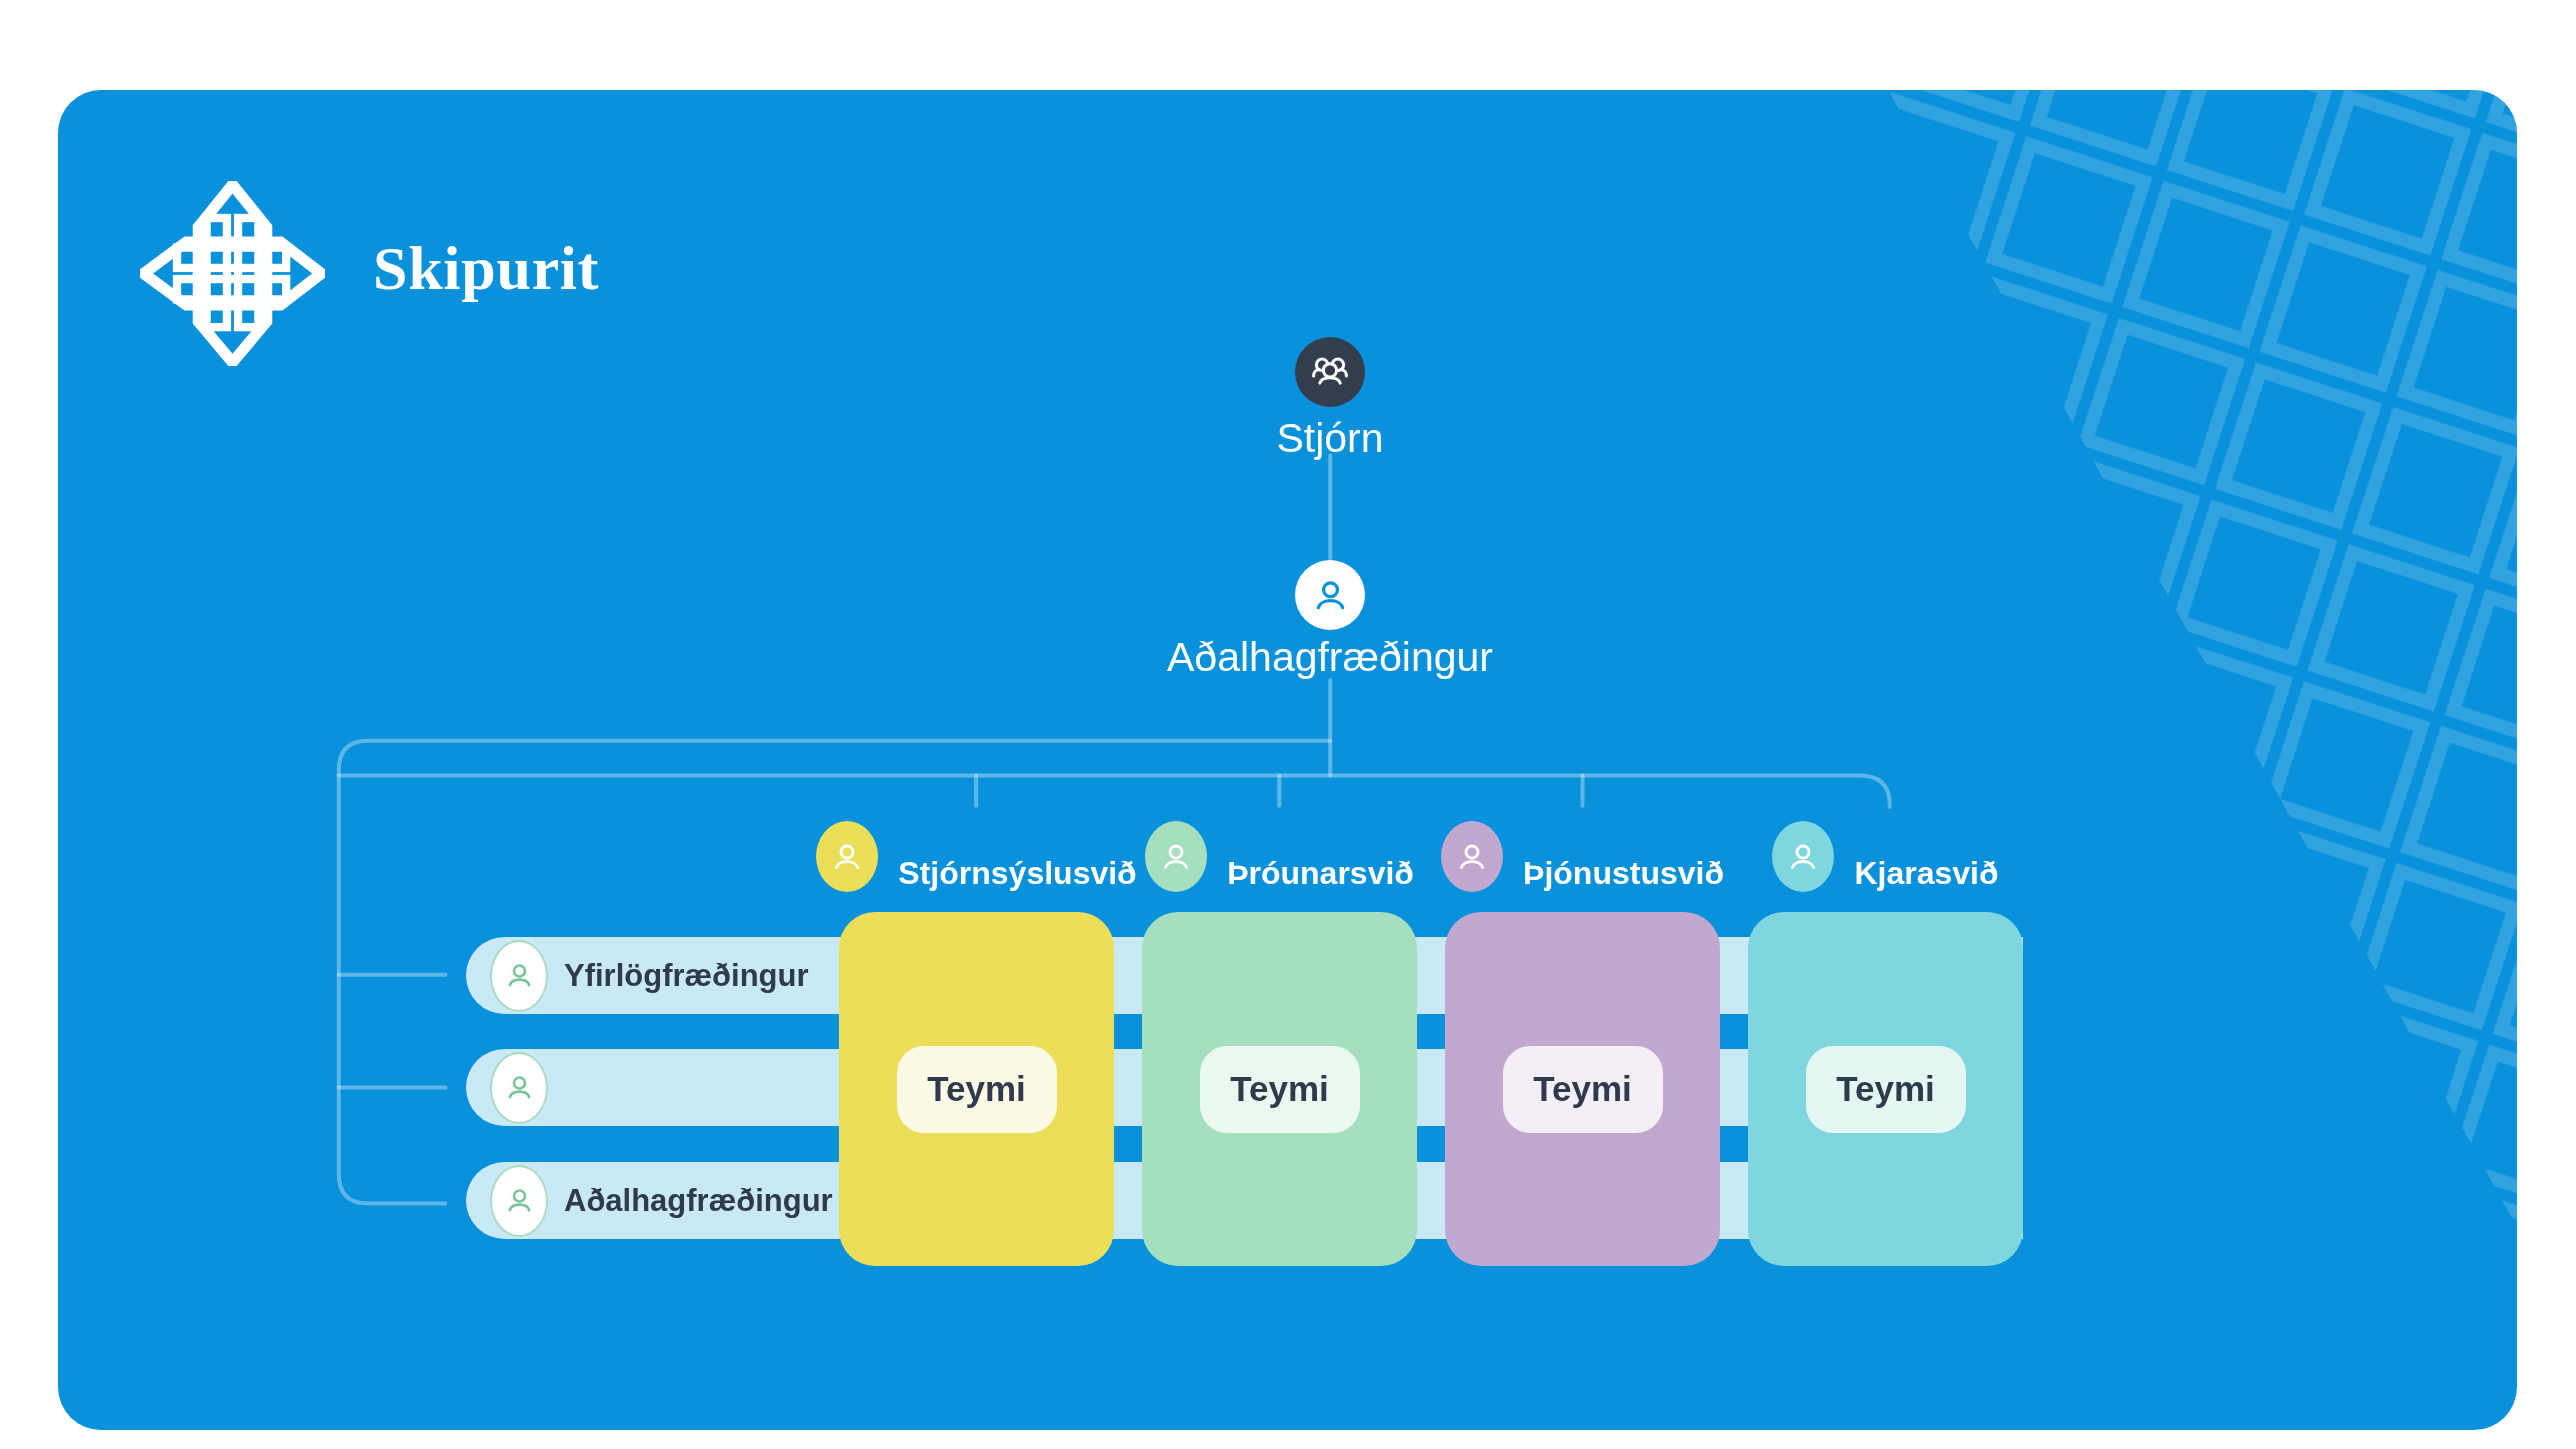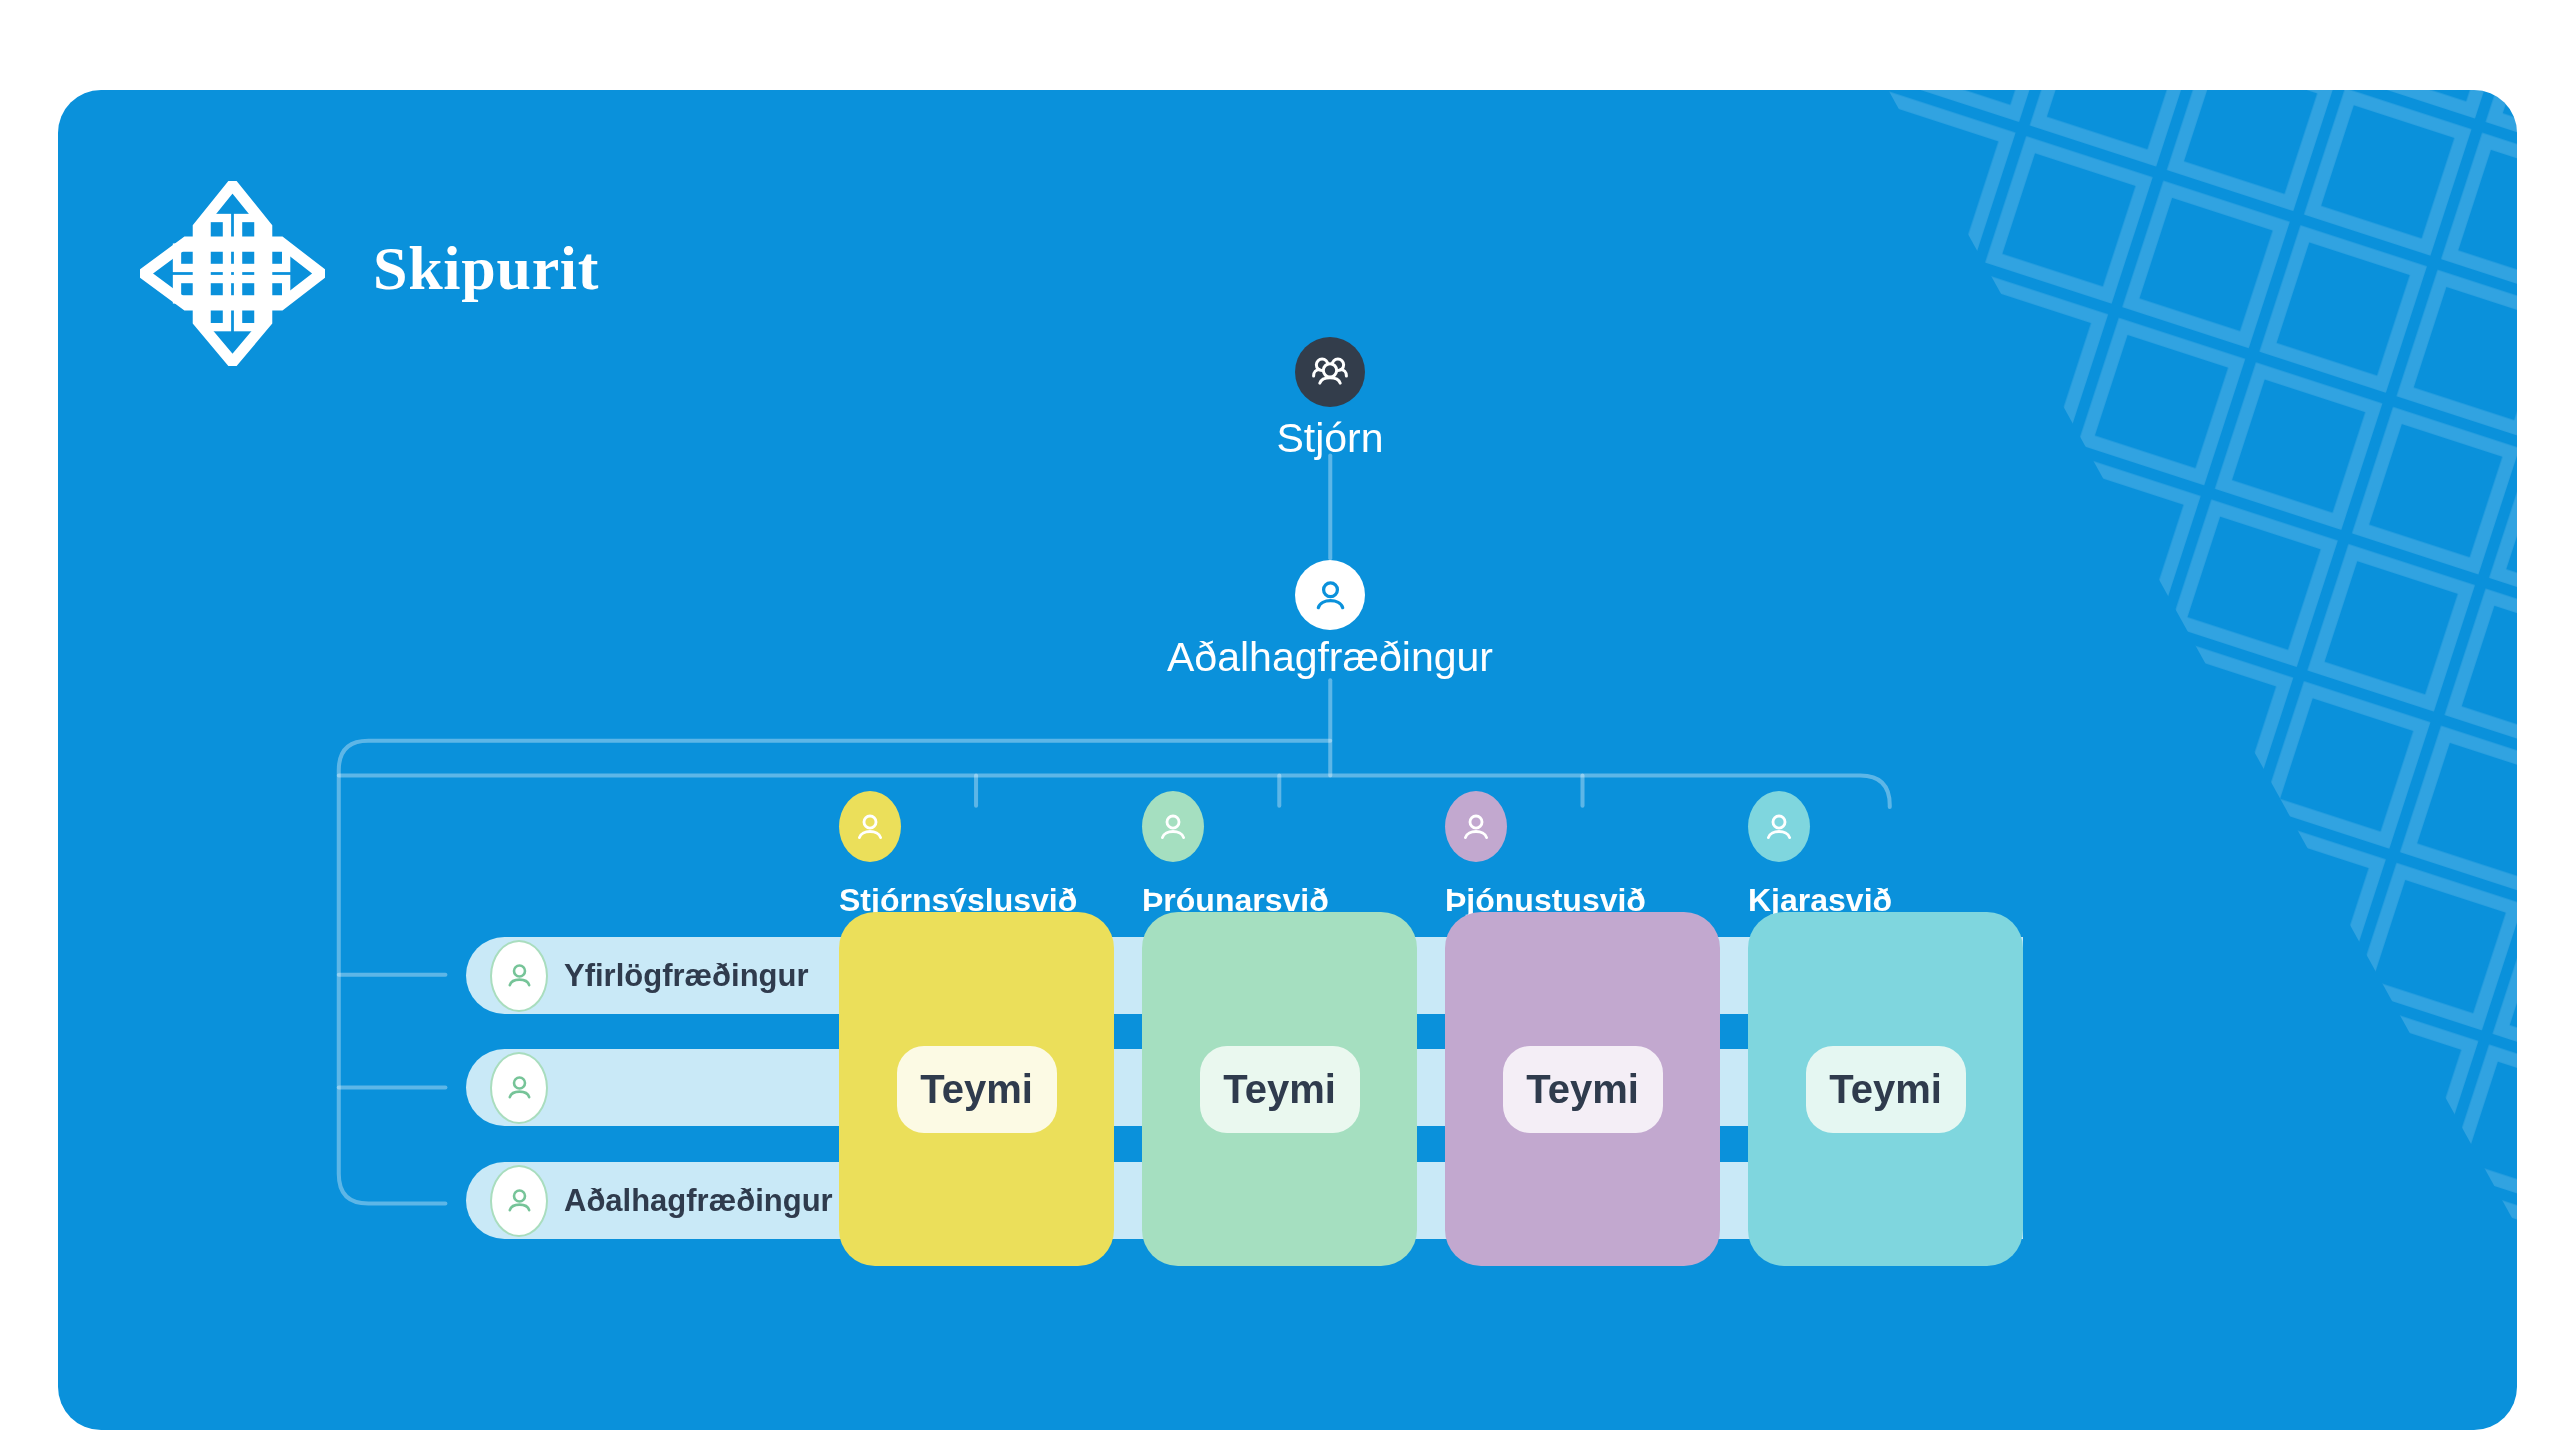--- a/index.html
+++ b/index.html
@@ -31,28 +31,28 @@
   .band-1{top:896px;} .band-2{top:1008px;} .band-3{top:1121px;}
   .pill-avatar{position:absolute;left:24px;top:2.7px;width:58px;height:72px;border-radius:50%;
         background:#fff;border:2px solid var(--avatar_ring,#A9DDBE);box-sizing:border-box;
         display:flex;align-items:center;justify-content:center;color:var(--avatar_icon,#76C498);}
   .pill-label{position:absolute;left:98px;top:0;height:98px;line-height:77px;
         font-size:31px;font-weight:600;color:var(--text_dark,#2F3B4D);white-space:nowrap;}
 
   .dept{position:absolute;top:777px;width:275px;height:447px;}
   .dept-1{left:839px;} .dept-2{left:1142px;} .dept-3{left:1445px;} .dept-4{left:1748px;}
   .dept-header{position:absolute;left:0;top:0;width:275px;height:74px;display:flex;
-        align-items:flex-start;justify-content:center;gap:20px;flex-direction:column;}
+        align-items:flex-end;justify-content:center;gap:20px;}
   .dept-ellipse{width:62px;height:71px;border-radius:50%;flex:0 0 auto;
         display:flex;align-items:center;justify-content:center;color:#fff;}
   .dept-label{font-size:32px;font-weight:600;color:var(--text_light,#fff);white-space:nowrap;}
   .dept-card{position:absolute;left:0;top:94px;width:275px;height:354px;border-radius:36px;
         display:flex;align-items:center;justify-content:center;}
   .badge{width:160px;height:87px;border-radius:27px;display:flex;align-items:center;
-        justify-content:center;font-size:40px;font-weight:600;color:var(--text_dark,#2F3B4D);}
+        justify-content:center;font-size:35px;font-weight:600;color:var(--text_dark,#2F3B4D);}
 
   .p-icon{fill:none;stroke:currentColor;stroke-width:4;stroke-linecap:round;}
   .logo-stroke{fill:none;stroke:#fff;}
 </style>
 </head>
 <body>
 
 <div class="canvas">
   <div class="card">
     <svg class="pattern" width="631" height="1140" viewBox="0 0 940 1700">

